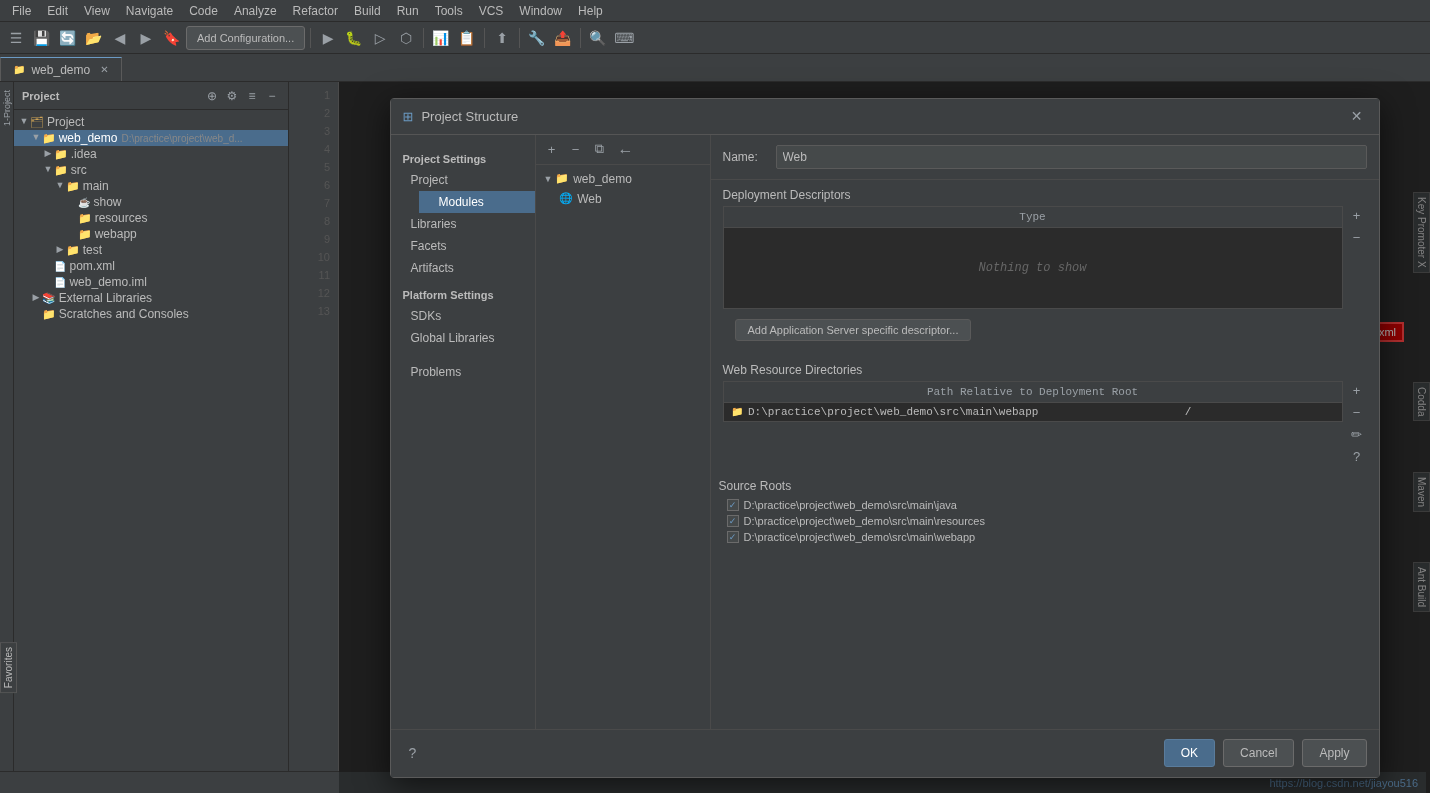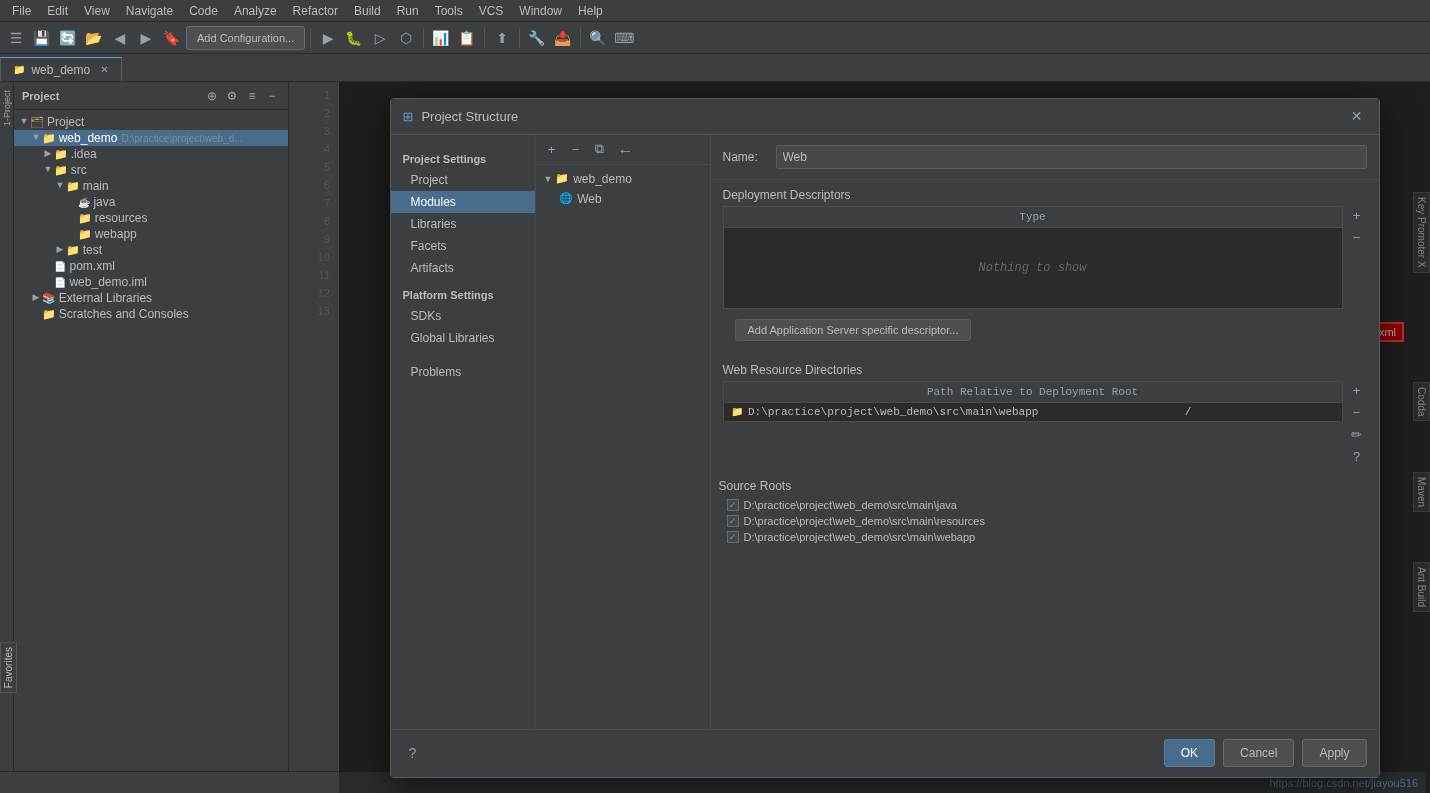--- a/index.html
+++ b/index.html
@@ -275,20 +275,21 @@
     }
     .dialog-nav-item {
       padding: 4px 12px 4px 20px;
       font-size: 12px;
       color: #bbbbbb;
       cursor: pointer;
     }
     .dialog-nav-item.active {
       background: #4a6c8c;
       color: #ffffff;
+      margin-left: 28px;
     }
 
     
     .dialog-tree {
       width: 175px;
       background: #3c3f41;
       border-right: 1px solid #4a4a4a;
       display: flex;
       flex-direction: column;
     }
@@ -711,21 +712,21 @@
 
       <div class="tree-item" style="padding-left:40px;">
         <span class="tree-arrow">▼</span>
         <span class="folder-icon">📁</span>
         <span class="tree-item-label">main</span>
       </div>
 
       <div class="tree-item" style="padding-left:52px;">
         <span class="tree-arrow"></span>
         <span class="java-icon">☕</span>
-        <span class="tree-item-label">java</span>
+        <span class="tree-item-label">show</span>
       </div>
 
       <div class="tree-item" style="padding-left:52px;">
         <span class="tree-arrow"></span>
         <span class="folder-icon">📁</span>
         <span class="tree-item-label">resources</span>
       </div>
 
       <div class="tree-item" style="padding-left:52px;">
         <span class="tree-arrow"></span>

